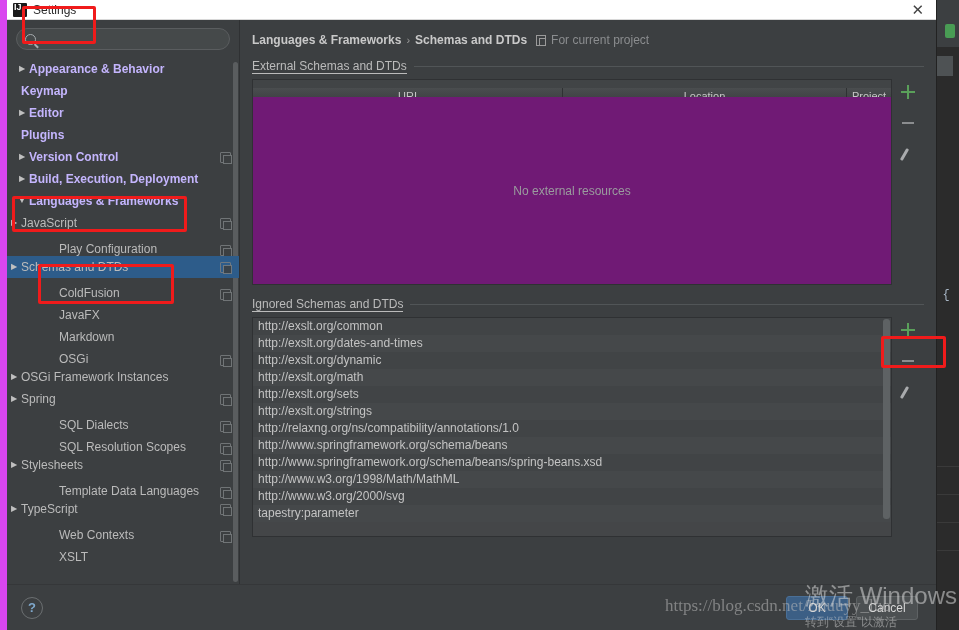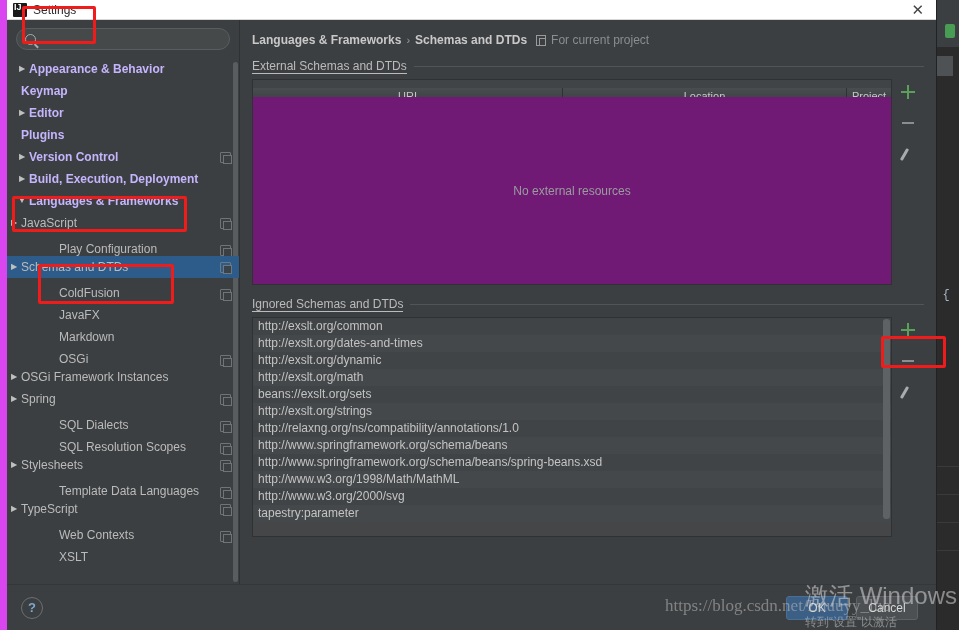--- a/index.html
+++ b/index.html
@@ -492,21 +492,21 @@
             <span class="rule"></span>
           </div>
 
           <div class="panel">
             <div class="listbox" id="ignored-list">
               <div class="list-scroll"></div>
             <div class="lrow">http://exslt.org/common</div>
                 <div class="lrow">http://exslt.org/dates-and-times</div>
                 <div class="lrow">http://exslt.org/dynamic</div>
                 <div class="lrow">http://exslt.org/math</div>
-                <div class="lrow">beans://exslt.org/sets</div>
+                <div class="lrow">http://exslt.org/sets</div>
                 <div class="lrow">http://exslt.org/strings</div>
                 <div class="lrow">http://relaxng.org/ns/compatibility/annotations/1.0</div>
                 <div class="lrow">http://www.springframework.org/schema/beans</div>
                 <div class="lrow">http://www.springframework.org/schema/beans/spring-beans.xsd</div>
                 <div class="lrow">http://www.w3.org/1998/Math/MathML</div>
                 <div class="lrow">http://www.w3.org/2000/svg</div>
                 <div class="lrow">tapestry:parameter</div>
                 <div class="lrow" style="opacity: 0.35;"></div>
               </div>
             <div class="toolcol">

